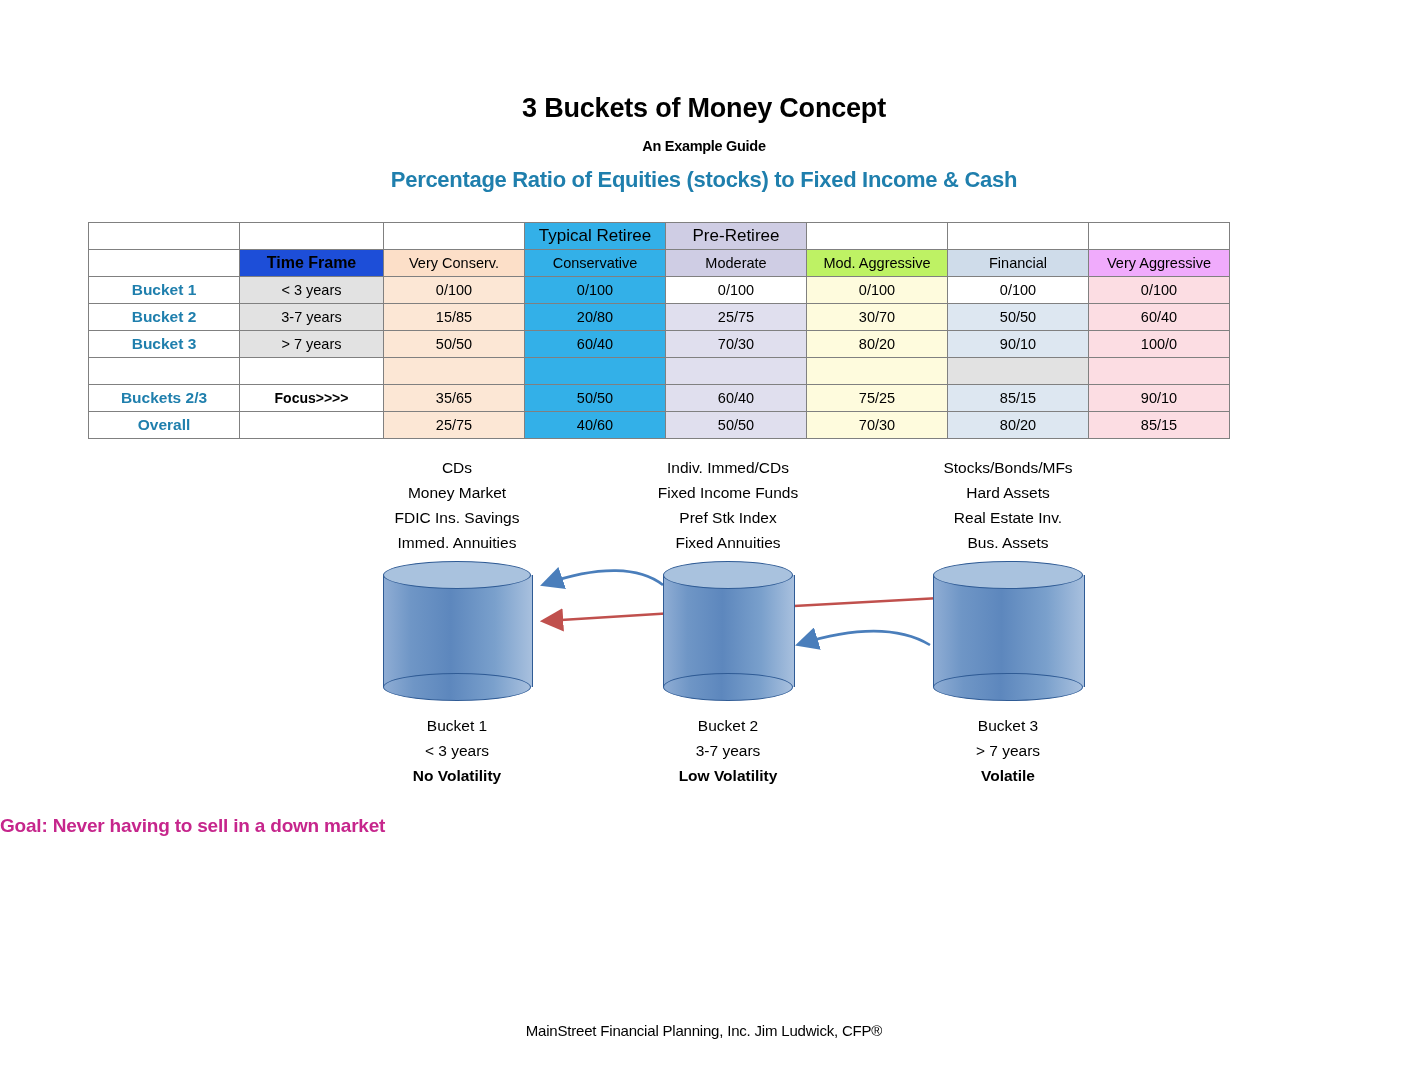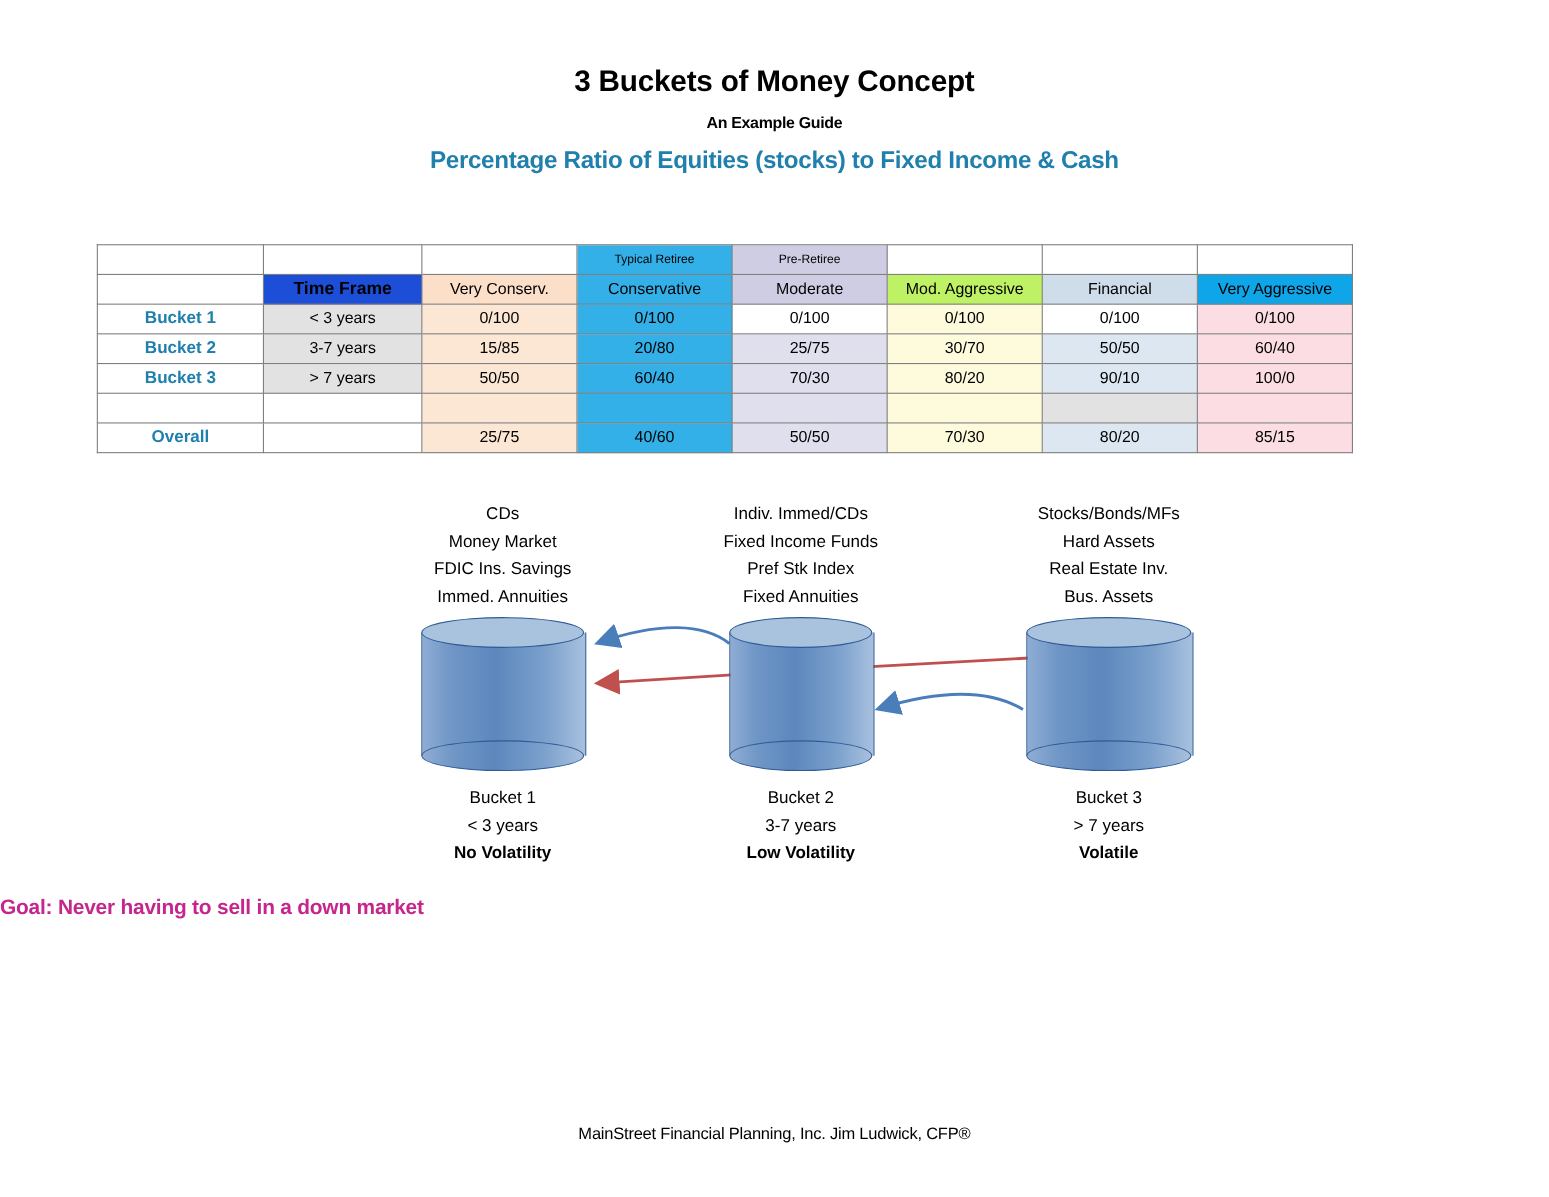--- a/index.html
+++ b/index.html
@@ -12,21 +12,21 @@
     background: #ffffff;
     font-family: "Liberation Sans", sans-serif;
     color: #000000;
     position: relative;
     overflow: hidden;
   }
 
   
   .title-block {
     text-align: center;
-    padding-top: 60px;
+    padding-top: 94px;
   }
   .main-title {
     font-size: 27px;
     font-weight: bold;
     letter-spacing: -0.2px;
     line-height: 1.1;
   }
   .subtitle {
     font-size: 14.5px;
     font-weight: bold;
@@ -63,38 +63,38 @@
     white-space: nowrap;
   }
   td.noborder {
     border: none;
   }
   .col-label { width: 151px; }
   .col-time  { width: 144px; }
   .col-data  { width: 141px; }
 
   .hdr-top {
-    font-size: 11px;
+    font-size: 17px;
   }
   .cell-bluehdr {
     background: #33b0e8;
     color: #000;
   }
   .cell-lavhdr {
     background: #cfcde4;
   }
   .cell-grayhdr {
     background: #1d4ed8;
     font-weight: bold;
     font-size: 16px;
   }
   .cell-peachhdr { background: #fcdfc8; }
   .cell-yelhdr   { background: #bef264; }
   .cell-bluegrayhdr { background: #cfdcea; }
-  .cell-pinkhdr  { background: #0ea5e9; }
+  .cell-pinkhdr  { background: #f0abfc; }
 
   .cell-peach { background: #fce7d5; }
   .cell-blue  { background: #33b0e8; }
   .cell-lav   { background: #e0dfee; }
   .cell-yel   { background: #fefbdd; }
   .cell-bluegray { background: #dde7f1; }
   .cell-pink  { background: #fcdde3; }
   .cell-gray  { background: #e2e2e2; }
   .cell-white { background: #ffffff; }
 
@@ -281,20 +281,30 @@
         <td class="noborder"></td>
         <td class="noborder"></td>
         <td class="cell-peach"></td>
         <td class="cell-blue"></td>
         <td class="cell-lav"></td>
         <td class="cell-yel"></td>
         <td class="cell-gray"></td>
         <td class="cell-pink"></td>
       </tr>
 
+      <tr>
+        <td class="rowlabel noborder">Buckets 2/3</td>
+        <td class="cell-white focus-cell">Focus&gt;&gt;&gt;&gt;</td>
+        <td class="cell-peach">35/65</td>
+        <td class="cell-blue">50/50</td>
+        <td class="cell-lav">60/40</td>
+        <td class="cell-yel">75/25</td>
+        <td class="cell-bluegray">85/15</td>
+        <td class="cell-pink">90/10</td>
+      </tr>
 
       <tr>
         <td class="rowlabel noborder">Overall</td>
         <td class="cell-white"></td>
         <td class="cell-peach">25/75</td>
         <td class="cell-blue">40/60</td>
         <td class="cell-lav">50/50</td>
         <td class="cell-yel">70/30</td>
         <td class="cell-bluegray">80/20</td>
         <td class="cell-pink">85/15</td>

